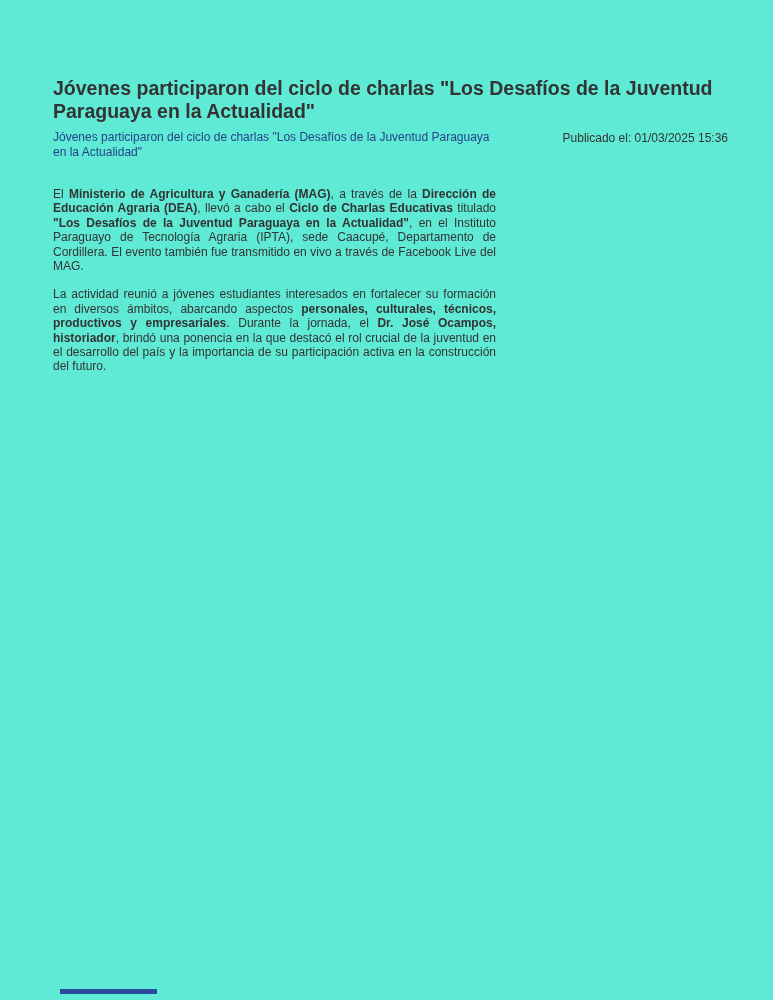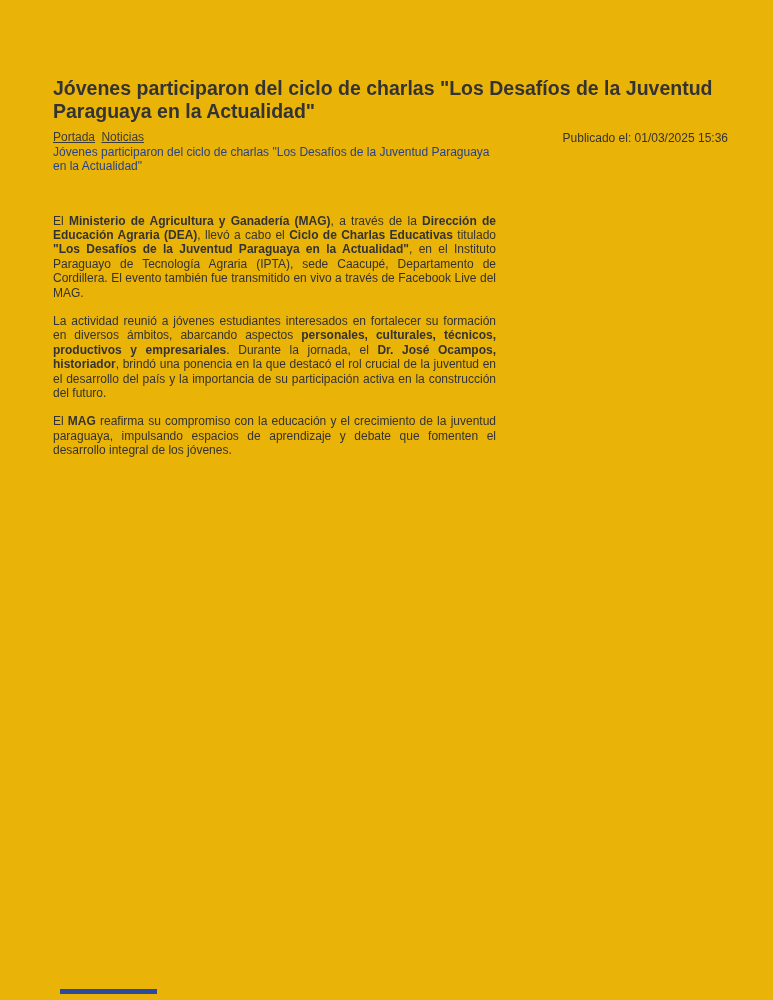--- a/index.html
+++ b/index.html
@@ -6,21 +6,21 @@
   html, body {
     margin: 0;
     padding: 0;
     background: #ffffff;
     font-family: "Liberation Sans", sans-serif;
   }
   .page {
     position: relative;
     width: 773px;
     height: 1000px;
-    background: #eab308;
+    background: #5eead4;
     overflow: hidden;
     padding: 77px 45px 0 53px;
     color: #333333;
   }
   h1.article-title {
     margin: 0;
     font-size: 19.5px;
     line-height: 23px;
     font-weight: bold;
     color: #333333;
@@ -44,21 +44,21 @@
   .crumb-current {
     color: #26428b;
     max-width: 445px;
   }
   .published {
     color: #333333;
     white-space: nowrap;
     padding-top: 1px;
   }
   .article-body {
-    margin-top: 40px;
+    margin-top: 28px;
     width: 443px;
   }
   .article-body p {
     margin: 0 0 14px 0;
     font-size: 12px;
     line-height: 14.4px;
     text-align: justify;
     color: #333333;
   }
   .article-body p b { font-weight: bold; }
@@ -73,30 +73,25 @@
 </style>
 </head>
 <body>
 
 <div class="page">
 
   <h1 class="article-title">Jóvenes participaron del ciclo de charlas "Los Desafíos de la Juventud Paraguaya en la Actualidad"</h1>
 
   <div class="meta-row">
     <div class="breadcrumb">
-      <div class="crumb-links">
-        <a href="#">Portada</a>
-        <a href="#">Noticias</a>
-      </div>
       <div class="crumb-current">Jóvenes participaron del ciclo de charlas "Los Desafíos de la Juventud Paraguaya en la Actualidad"</div>
     </div>
     <div class="published">Publicado el: 01/03/2025 15:36</div>
   </div>
 
   <div class="article-body">
     <p><span>El </span><b>Ministerio de Agricultura y Ganadería (MAG)</b><span>, a través de la </span><b>Dirección de Educación Agraria (DEA)</b><span>, llevó a cabo el </span><b>Ciclo de Charlas Educativas</b><span> titulado </span><b>"Los Desafíos de la Juventud Paraguaya en la Actualidad"</b><span>, en el Instituto Paraguayo de Tecnología Agraria (IPTA), sede Caacupé, Departamento de Cordillera. El evento también fue transmitido en vivo a través de Facebook Live del MAG.</span></p>
     <p><span>La actividad reunió a jóvenes estudiantes interesados en fortalecer su formación en diversos ámbitos, abarcando aspectos </span><b>personales, culturales, técnicos, productivos y empresariales</b><span>. Durante la jornada, el </span><b>Dr. José Ocampos, historiador</b><span>, brindó una ponencia en la que destacó el rol crucial de la juventud en el desarrollo del país y la importancia de su participación activa en la construcción del futuro.</span></p>
-    <p><span>El </span><b>MAG</b><span> reafirma su compromiso con la educación y el crecimiento de la juventud paraguaya, impulsando espacios de aprendizaje y debate que fomenten el desarrollo integral de los jóvenes.</span></p>
   </div>
 
   <div class="footer-bar"></div>
 
 </div>
 
 </body></html>

